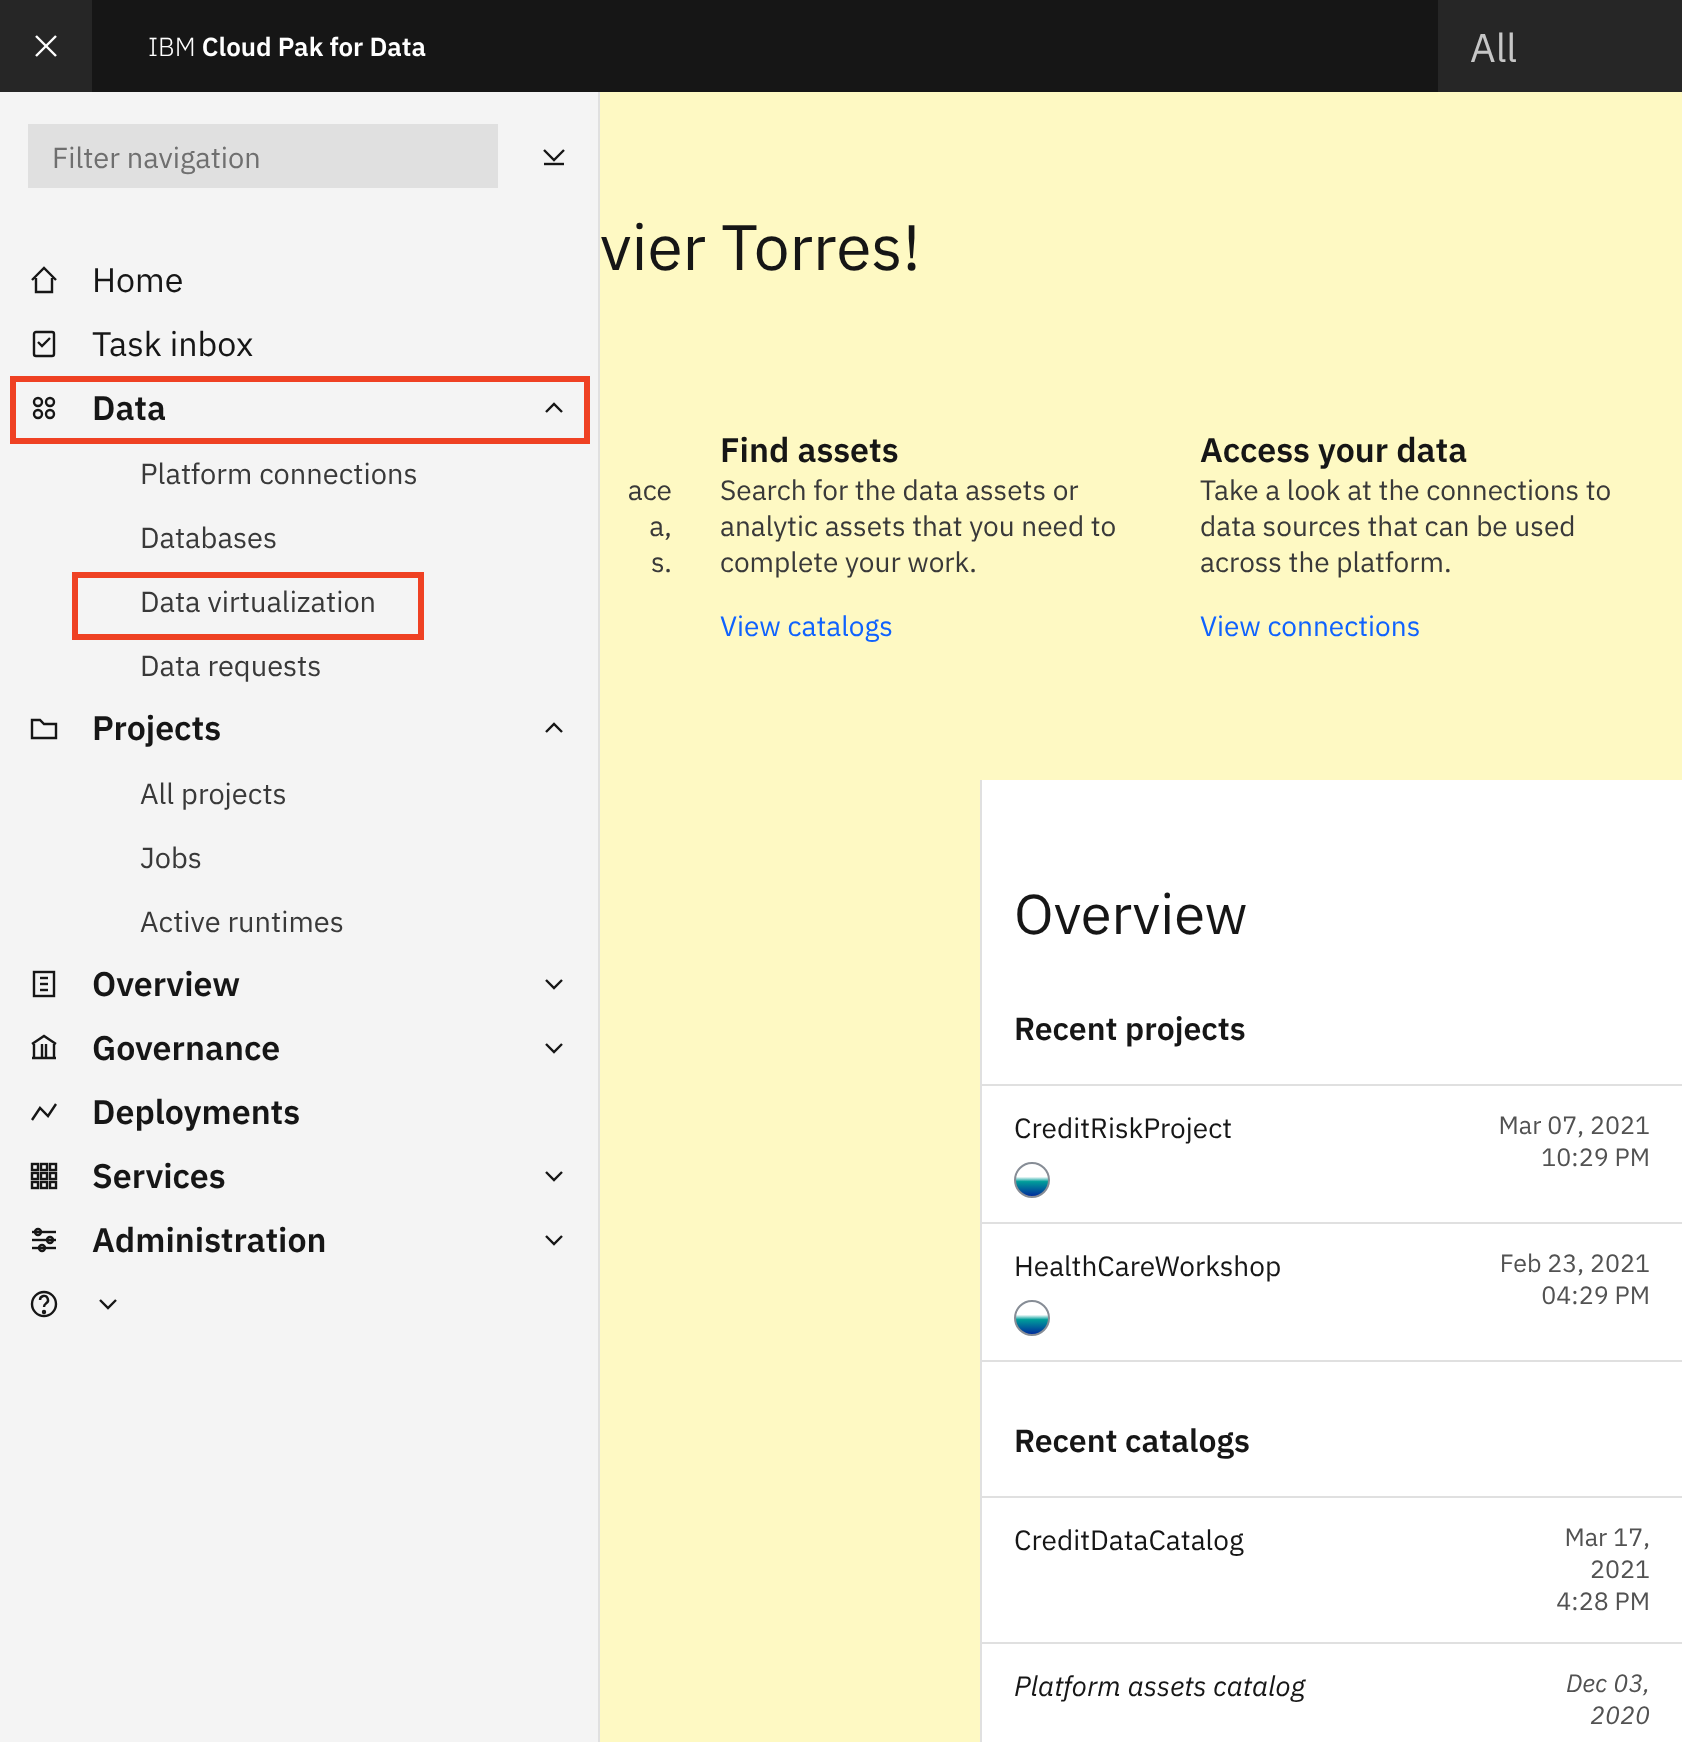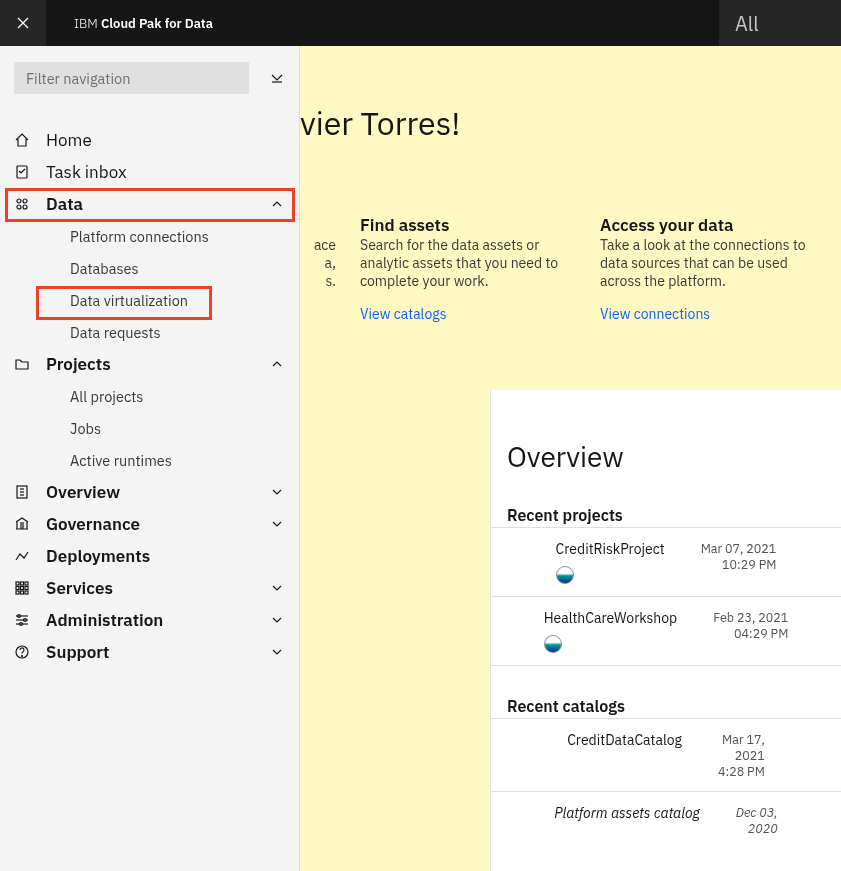--- a/index.html
+++ b/index.html
@@ -38,22 +38,22 @@
   .greeting { position: absolute; top: 56px; left: 300px; font-size: 32px; font-weight: 400; color: #161616; }
 
   .card-row { position: absolute; top: 168px; left: 300px; right: 0; display: flex; gap: 0; }
   .card { width: 240px; padding-right: 24px; }
   .card h3 { font-size: 17px; font-weight: 600; }
   .card p { font-size: 14px; line-height: 1.3; color: #393939; margin-bottom: 12px; }
   .card a { font-size: 14px; color: #0f62fe; text-decoration: none; }
 
   .overview-panel { position: absolute; top: 344px; right: 0; width: 351px; bottom: 0; background: #fff; border-left: 1px solid #e0e0e0; }
   .overview-title { font-size: 28px; font-weight: 400; padding: 48px 0 0 16px; }
-  .sec-header { font-size: 16px; font-weight: 600; padding: 30px 16px 2px 16px; border-bottom: 1px solid #e0e0e0; }
-  .item-row { display: flex; justify-content: center; padding: 12px 16px; border-bottom: 1px solid #e0e0e0; gap: 16px; }
+  .sec-header { font-size: 16px; font-weight: 600; padding: 30px 16px 17px 16px; border-bottom: 1px solid #e0e0e0; }
+  .item-row { display: flex; justify-content: space-between; padding: 12px 16px; border-bottom: 1px solid #e0e0e0; gap: 16px; }
   .item-row .left { display: flex; flex-direction: column; gap: 8px; }
   .item-row .name { font-size: 14px; color: #161616; }
   .item-row .right { text-align: right; font-size: 12.5px; color: #525252; margin-left: 20px; }
   .avatar-dot { width: 18px; height: 18px; border-radius: 50%; background: linear-gradient(180deg, #ffffff 0%, #ffffff 40%, #009d9a 55%, #002d9c 100%); border: 1px solid #878d96; }
   .icon-svg { width: 16px; height: 16px; stroke: #161616; stroke-width: 1.2; fill: none; }
   .icon-svg-white { stroke: #fff; }
 </style>
 </head>
 <body>
 
@@ -278,21 +278,20 @@
     </div>
 
     <div class="nav-row bold">
       <span class="icon-slot">
         <svg class="icon-svg" viewBox="0 0 16 16">
             <circle cx="8" cy="8" r="6"></circle>
             <path d="M6 6 a2 2 0 1 1 3 1.7 c-.8.5-1 1-1 1.8"></path>
             <circle cx="8" cy="12" r="0.5" fill="#161616"></circle>
           </svg>
       </span>
-      <span class="label">Support</span>
       <span class="chev">
         <svg class="icon-svg" viewBox="0 0 16 16">
             <polyline points="4,6 8,10 12,6"></polyline>
           </svg>
       </span>
     </div>
 
   </div>
 </div>
 

